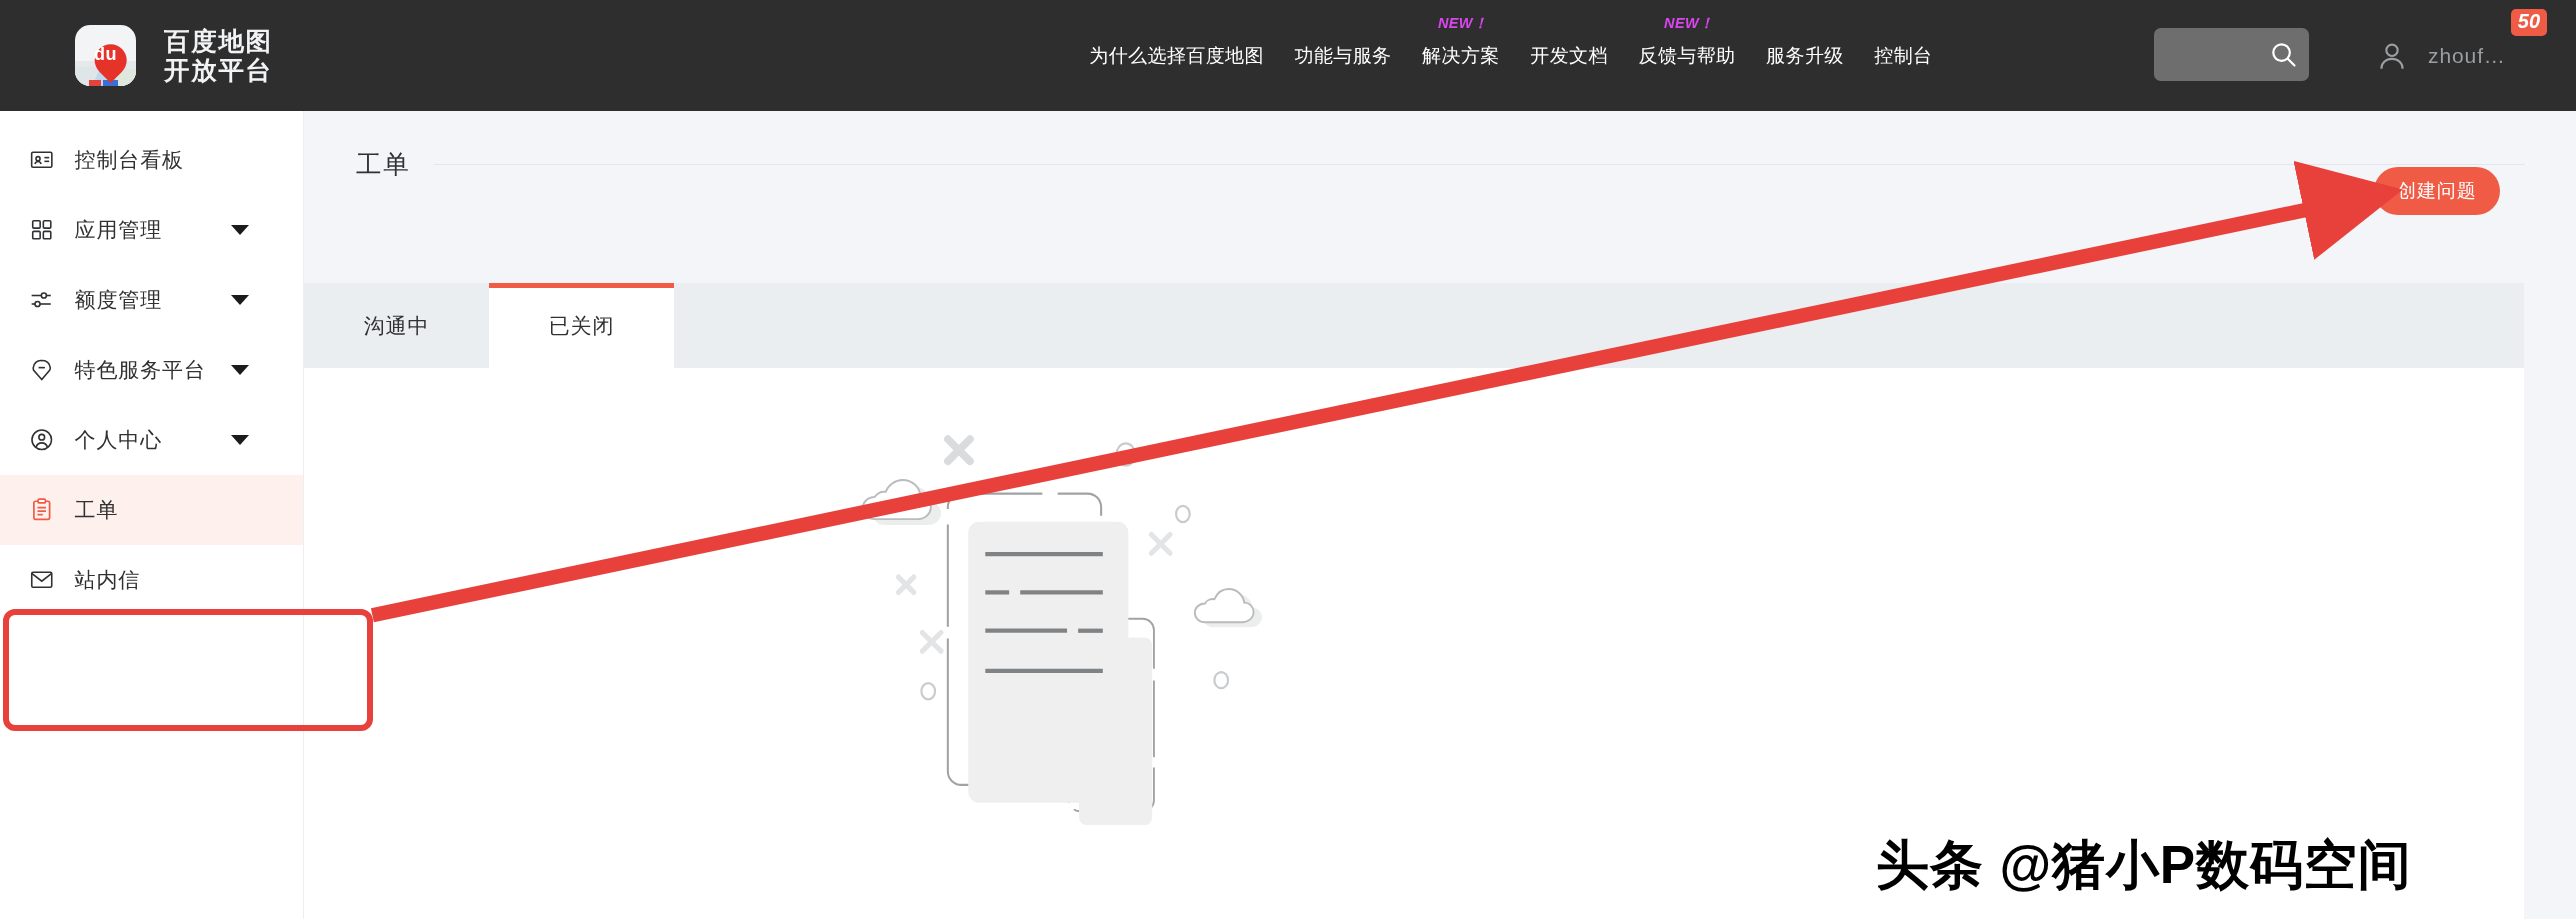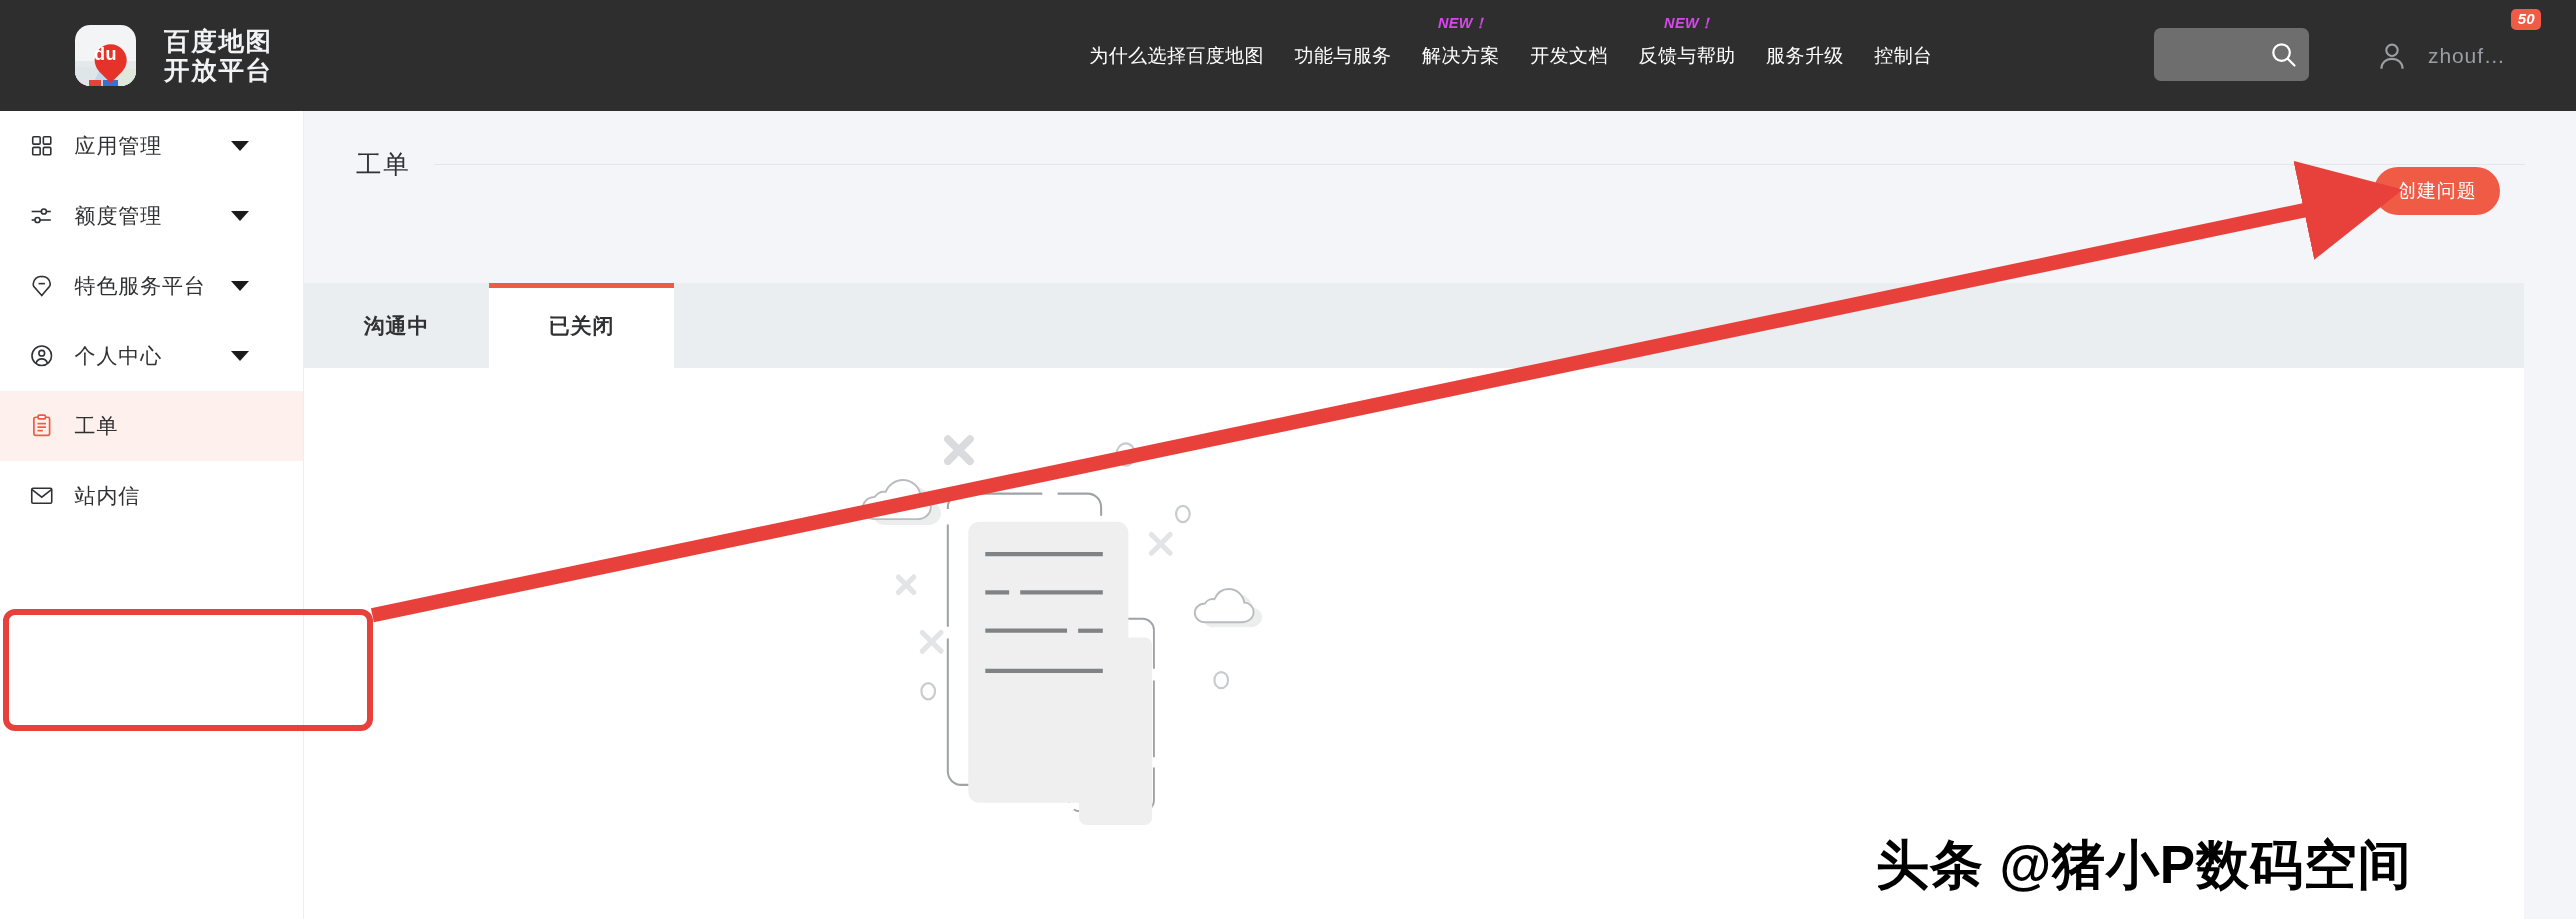--- a/index.html
+++ b/index.html
@@ -55,21 +55,21 @@
     position: absolute; left: 2154px; top: 28px; width: 155px; height: 53px;
     background: #6e6e6e; border-radius: 6.8px; cursor: text;
   }
   .search-ico { position: absolute; right: 10.2px; top: 11px; width: 31px; height: 31px; }
 
   .user { position: absolute; left: 2375px; top: 0; height: 111px; display: flex; align-items: center; cursor: pointer; }
   .user-ico { width: 34px; height: 34px; }
   .user-name { color: #9b9ea3; font-size: 21px; margin-left: 19px; letter-spacing: 0.9px; text-align: right; }
   .badge {
     position: absolute; left: 136px; top: 8.5px; background: #ef5b45; color: #fff;
-    font-size: 15px; font-style: italic; font-weight: 700;
+    font-size: 20px; font-style: italic; font-weight: 700;
     border-radius: 5.1px; padding: 1.7px 6.8px 2.6px;
   }
 
   
   .sidebar {
     position: absolute; left: 0; top: 111px; width: 304px; height: 809px;
     background: #ffffff; border-right: 0.9px solid #eceef2;
   }
   .side-item {
     position: relative; height: 70px; display: flex; align-items: center;
@@ -95,21 +95,21 @@
     background: #ef5b45; color: #fff; border: none; border-radius: 25.5px;
     font-size: 19px; padding: 11px 23px; cursor: pointer; letter-spacing: 0.9px;
     font-family: "Liberation Sans", sans-serif;
   }
   .create-btn-wrap { position: absolute; left: 2374px; top: 167px; }
 
   .card { position: absolute; left: 304px; top: 283px; width: 2220px; height: 636px; background: #ffffff; }
   .tabs { position: absolute; left: 0; top: 0; width: 100%; height: 85px; background: #ebeef0; display: flex; }
   .tab {
     width: 185px; height: 85px; display: flex; align-items: center; justify-content: center;
-    font-size: 21px; color: #303133; cursor: pointer; position: relative; letter-spacing: 0.9px; font-weight: bold;
+    font-size: 21px; color: #303133; cursor: pointer; position: relative; letter-spacing: 0.9px;
   }
   .tab.active { background: #ffffff; align-items: center; }
   .tab.active::before { content: ""; position: absolute; left: 0; top: 0; width: 100%; height: 5.1px; background: #ef5b45; }
   .tab-body { position: absolute; left: 0; top: 85px; width: 100%; height: 551px; background: #ffffff; }
 
   .illus { position: absolute; left: 545px; top: 43px; width: 477px; height: 511px; }
 
   
   .anno-box {
     position: absolute; left: 2.6px; top: 609px; width: 370px; height: 122px;
@@ -185,20 +185,32 @@
         <circle cx="12" cy="8" r="4"></circle>
           <path d="M4.5 21c0-4.2 3.4-7 7.5-7s7.5 2.8 7.5 7"></path>
       </svg>
       <span class="user-name">zhouf…</span>
       <span class="badge">50</span>
     </div>
   </div>
 
   <div class="sidebar">
 
+    <div class="side-item" style="margin-top:13.6px">
+      <span class="side-ico">
+        <svg viewBox="0 0 24 24" fill="none" stroke="#303133" stroke-width="1.5" width="25.5" height="25.5">
+          <rect x="2.5" y="5" width="19" height="14" rx="1.2"></rect>
+          <circle cx="8.5" cy="11" r="1.9"></circle>
+            <path d="M5.6 16c.5-1.6 1.6-2.4 2.9-2.4s2.4.8 2.9 2.4"></path>
+          <line x1="14.5" y1="10" x2="19" y2="10"></line>
+            <line x1="14.5" y1="13.5" x2="19" y2="13.5"></line>
+        </svg>
+      </span>
+      <span class="side-label">控制台看板</span>
+    </div>
 
     <div class="side-item">
       <span class="side-ico">
         <svg viewBox="0 0 24 24" fill="none" stroke="#303133" stroke-width="1.5" width="25.5" height="25.5">
           <rect x="3.5" y="3.5" width="7" height="7" rx="1"></rect>
             <rect x="13.5" y="3.5" width="7" height="7" rx="1"></rect>
           <rect x="3.5" y="13.5" width="7" height="7" rx="1"></rect>
             <rect x="13.5" y="13.5" width="7" height="7" rx="1"></rect>
         </svg>
       </span>

